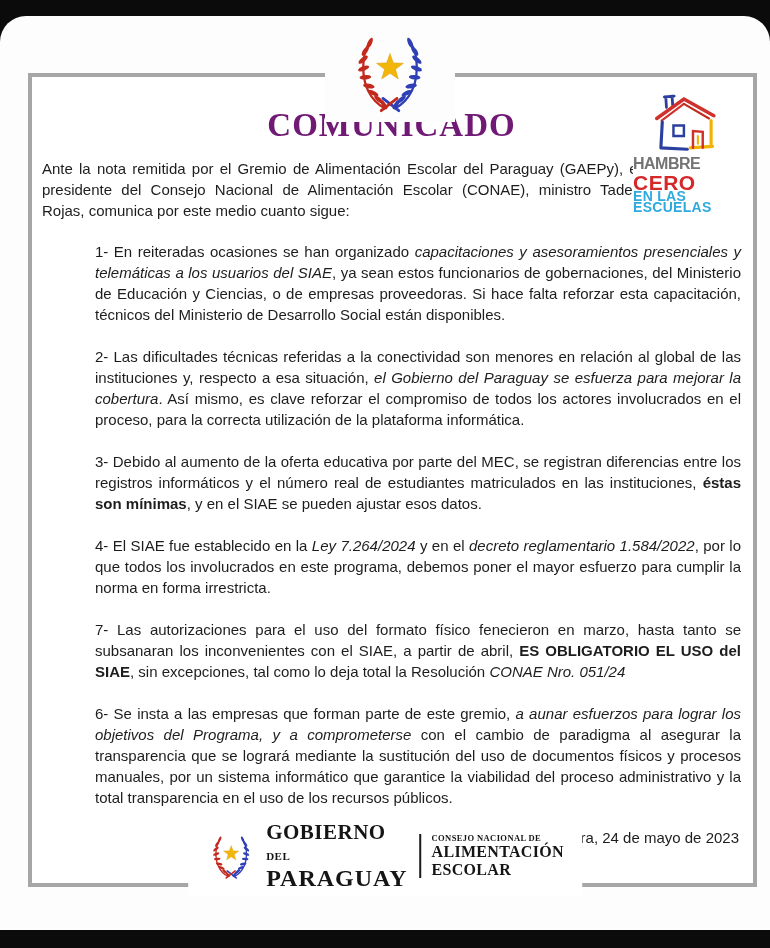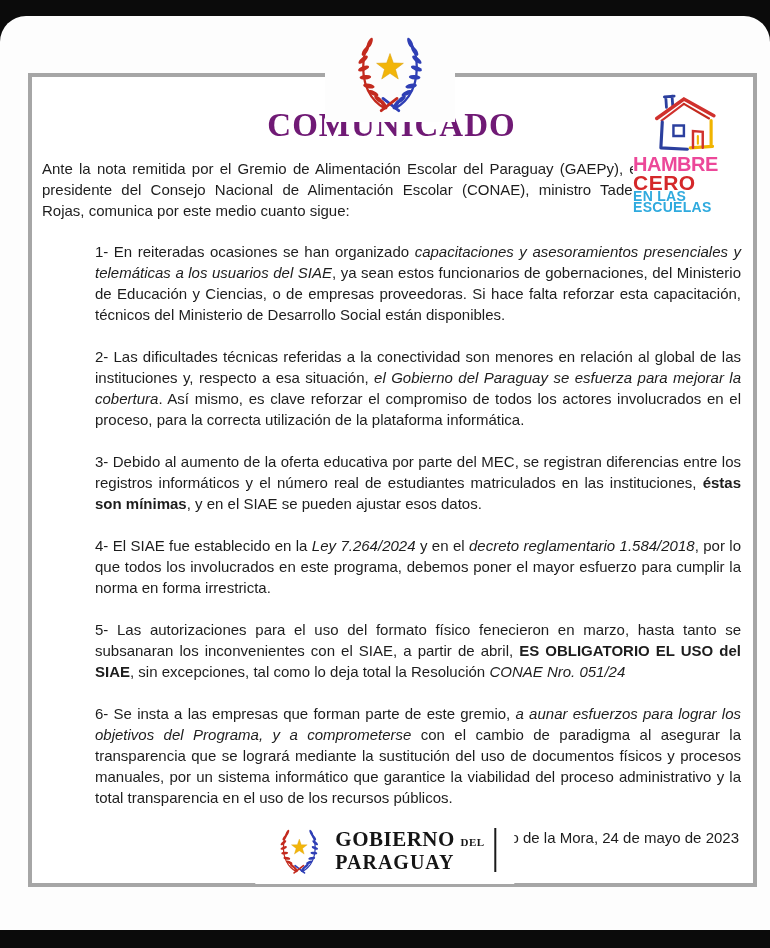--- a/index.html
+++ b/index.html
@@ -14,39 +14,39 @@
   
   .emblem-top{position:absolute;left:325px;top:6px;width:130px;height:100px;background:#fdfdfd;
               display:flex;align-items:center;justify-content:center;z-index:3;}
   .emblem-top svg{width:88px;height:94px;}
 
   .title{margin:22px 0 0 0;text-align:center;font-family:"Liberation Serif",serif;
          font-weight:700;font-size:33px;letter-spacing:1px;color:#701a75;}
 
   .hambre{position:absolute;right:14px;top:15px;width:106px;text-align:left;z-index:2;background:#fff;}
   .hambre .house{display:block;margin:0 auto 2px auto;width:72px;height:60px;}
-  .hambre .l1{font-size:20px;font-weight:800;letter-spacing:-0.5px;color:#ec4899;line-height:20px;}
+  .hambre .l1{font-size:16px;font-weight:800;letter-spacing:-0.5px;color:#737373;line-height:20px;}
   .hambre .l2{font-size:21px;font-weight:800;letter-spacing:0.5px;color:#d4282a;line-height:17px;}
   .hambre .l3{font-size:14px;font-weight:700;letter-spacing:0.3px;color:#2faade;line-height:11px;}
 
   .intro{margin:14px 100px 0 0;text-align:justify;font-size:15px;line-height:21px;}
   .paragraphs{margin:20px 0 0 53px;}
   .paragraphs p{margin:16px 0 21px 0;text-align:justify;font-size:15px;line-height:21px;}
   .seg-italic{font-style:italic;}
   .seg-bold{font-weight:700;}
   .date{text-align:right;font-size:15px;margin:0 2px 0 0;}
 
   
   .footer-logo{position:absolute;left:50%;transform:translateX(-50%);top:800px;z-index:3;
                background:#fff;padding:6px 18px;display:flex;align-items:center;gap:10px;}
   .footer-logo svg{width:52px;height:56px;}
   .gp-block{font-family:"Liberation Serif",serif;font-weight:700;color:#151515;line-height:1;}
   .gp-line1{font-size:21px;letter-spacing:0.5px;}
   .gp-line1 .small{font-size:11px;letter-spacing:0.5px;}
-  .gp-line2{font-size:20px;letter-spacing:1px;margin-top:2px;}
+  .gp-line2{font-size:24px;letter-spacing:1px;margin-top:2px;}
   .vdiv{width:2px;height:44px;background:#1a1a1a;}
   .conae-block{font-family:"Liberation Serif",serif;font-weight:700;color:#151515;line-height:1;}
   .cn-line1{font-size:8.5px;letter-spacing:0.4px;}
   .cn-line2{font-size:16px;letter-spacing:0.3px;margin-top:2px;}
   .cn-line3{font-size:16px;letter-spacing:0.3px;margin-top:2px;}
 </style>
 </head>
 <body>
 
 <div class="screen">
@@ -107,22 +107,22 @@
         </div>
 
         <h1 class="title">COMUNICADO</h1>
 
         <p class="intro">Ante la nota remitida por el Gremio de Alimentación Escolar del Paraguay (GAEPy), el presidente del Consejo Nacional de Alimentación Escolar (CONAE), ministro Tadeo Rojas, comunica por este medio cuanto sigue:</p>
 
         <div class="paragraphs">
             <p><span class="seg-normal">1- En reiteradas ocasiones se han organizado </span><span class="seg-italic">capacitaciones y asesoramientos presenciales y telemáticas a los usuarios del SIAE</span><span class="seg-normal">, ya sean estos funcionarios de gobernaciones, del Ministerio de Educación y Ciencias, o de empresas proveedoras. Si hace falta reforzar esta capacitación, técnicos del Ministerio de Desarrollo Social están disponibles.</span></p>
             <p><span class="seg-normal">2- Las dificultades técnicas referidas a la conectividad son menores en relación al global de las instituciones y, respecto a esa situación, </span><span class="seg-italic">el Gobierno del Paraguay se esfuerza para mejorar la cobertura</span><span class="seg-normal">. Así mismo, es clave reforzar el compromiso de todos los actores involucrados en el proceso, para la correcta utilización de la plataforma informática.</span></p>
             <p><span class="seg-normal">3- Debido al aumento de la oferta educativa por parte del MEC, se registran diferencias entre los registros informáticos y el número real de estudiantes matriculados en las instituciones, </span><span class="seg-bold">éstas son mínimas</span><span class="seg-normal">, y en el SIAE se pueden ajustar esos datos.</span></p>
-            <p><span class="seg-normal">4- El SIAE fue establecido en la </span><span class="seg-italic">Ley 7.264/2024</span><span class="seg-normal"> y en el </span><span class="seg-italic">decreto reglamentario 1.584/2018</span><span class="seg-normal">, por lo que todos los involucrados en este programa, debemos poner el mayor esfuerzo para cumplir la norma en forma irrestricta.</span></p>
-            <p><span class="seg-normal">5- Las autorizaciones para el uso del formato físico fenecieron en marzo, hasta tanto se subsanaran los inconvenientes con el SIAE, a partir de abril, </span><span class="seg-bold">ES OBLIGATORIO EL USO del SIAE</span><span class="seg-normal">, sin excepciones, tal como lo deja total la Resolución </span><span class="seg-italic">CONAE Nro. 051/24</span></p>
+            <p><span class="seg-normal">4- El SIAE fue establecido en la </span><span class="seg-italic">Ley 7.264/2024</span><span class="seg-normal"> y en el </span><span class="seg-italic">decreto reglamentario 1.584/2022</span><span class="seg-normal">, por lo que todos los involucrados en este programa, debemos poner el mayor esfuerzo para cumplir la norma en forma irrestricta.</span></p>
+            <p><span class="seg-normal">7- Las autorizaciones para el uso del formato físico fenecieron en marzo, hasta tanto se subsanaran los inconvenientes con el SIAE, a partir de abril, </span><span class="seg-bold">ES OBLIGATORIO EL USO del SIAE</span><span class="seg-normal">, sin excepciones, tal como lo deja total la Resolución </span><span class="seg-italic">CONAE Nro. 051/24</span></p>
             <p><span class="seg-normal">6- Se insta a las empresas que forman parte de este gremio, </span><span class="seg-italic">a aunar esfuerzos para lograr los objetivos del Programa, y a comprometerse</span><span class="seg-normal"> con el cambio de paradigma al asegurar la transparencia que se logrará mediante la sustitución del uso de documentos físicos y procesos manuales, por un sistema informático que garantice la viabilidad del proceso administrativo y la total transparencia en el uso de los recursos públicos.</span></p>
           </div>
 
         <div class="date">Fernando de la Mora, 24 de mayo de 2023</div>
       </div>
     </div>
 
     <div class="footer-logo">
       <svg viewBox="0 0 100 100" aria-hidden="true">
         <g fill="#C32A1E">
@@ -152,16 +152,21 @@
         <path d="M42,80 L60,94" stroke="#2F3FB5" stroke-width="3.2" stroke-linecap="round"></path>
         <path d="M58,80 L40,94" stroke="#C32A1E" stroke-width="3.2" stroke-linecap="round"></path>
         <polygon points="50,29 53.8,39.7 65.2,40.1 56.2,47 59.4,57.9 50,51.5 40.6,57.9 43.8,47 34.8,40.1 46.2,39.7" fill="#F2B50A" stroke="#D99E06" stroke-width="0.6"></polygon>
       </svg>
       <div class="gp-block">
         <div class="gp-line1"><span>GOBIERNO</span>
           <span class="small">DEL</span></div>
         <div class="gp-line2">PARAGUAY</div>
       </div>
       <div class="vdiv"></div>
+      <div class="conae-block">
+        <div class="cn-line1">CONSEJO NACIONAL DE</div>
+        <div class="cn-line2">ALIMENTACIÓN</div>
+        <div class="cn-line3">ESCOLAR</div>
+      </div>
     </div>
 
   </div>
 </div>
 
 </body></html>

